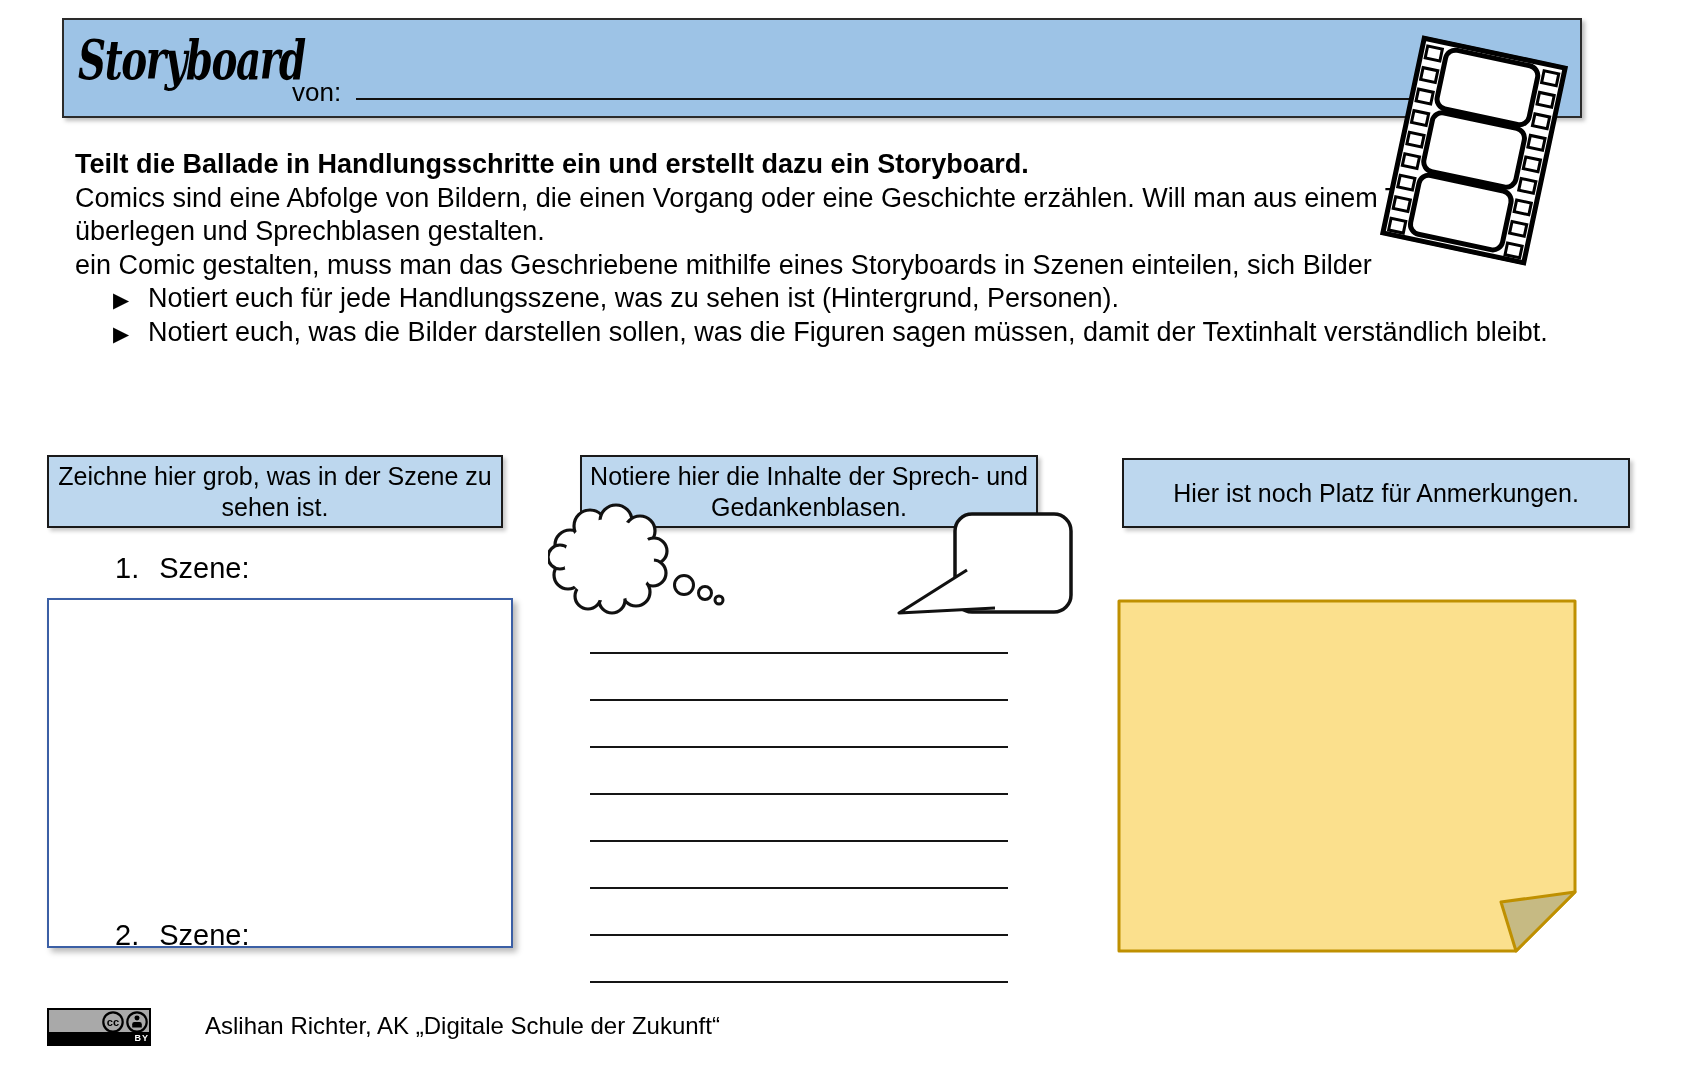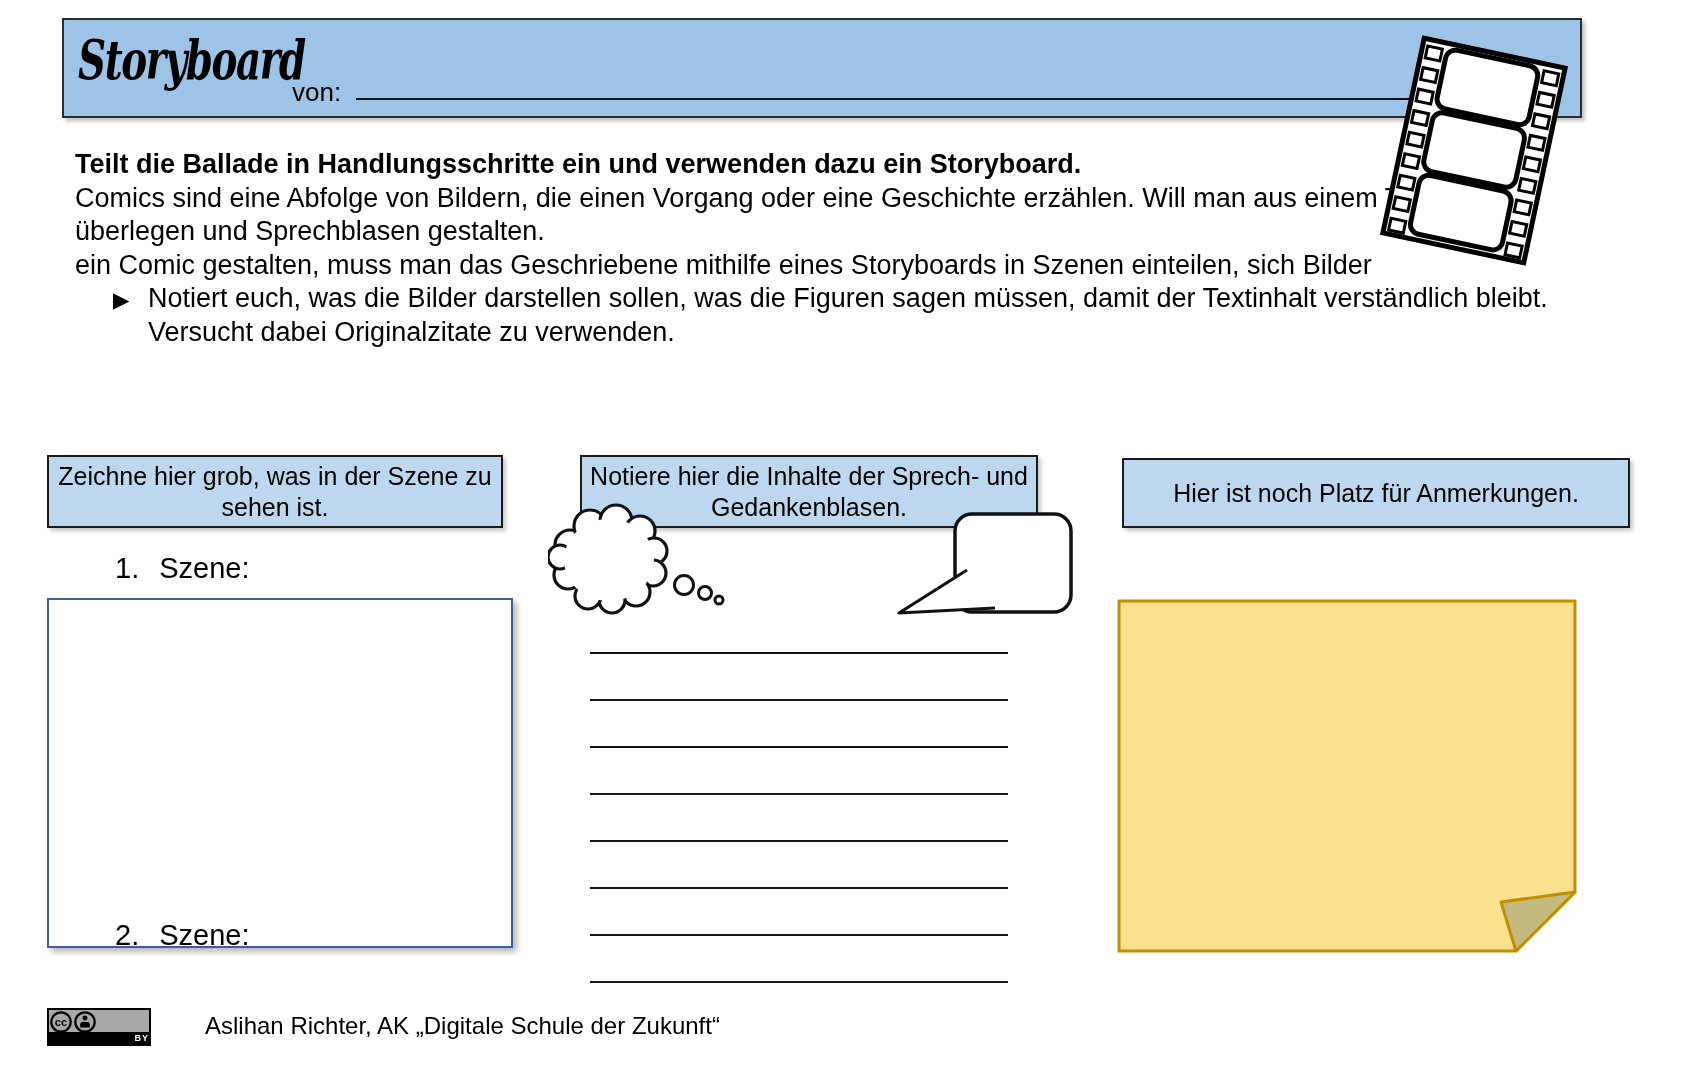--- a/index.html
+++ b/index.html
@@ -73,21 +73,21 @@
   .writing-line:nth-child(7){top:934px;} .writing-line:nth-child(8){top:981px;}
   
   .sticky-note{position:absolute;left:1116px;top:598px;}
   .note-body{fill:var(--note-fill);stroke:var(--note-border);stroke-width:3;stroke-linejoin:round;}
   .note-fold{fill:var(--note-fold);stroke:var(--note-border);stroke-width:3;stroke-linejoin:round;}
   
   .cc-badge{
     position:absolute;left:47px;top:1008px;width:104px;height:38px;
     border:2px solid #000;box-sizing:border-box;background:var(--badge-grey);
   }
-  .badge-icons{height:23px;display:flex;justify-content:flex-start;align-items:center;}
+  .badge-icons{height:23px;display:flex;justify-content:flex-end;align-items:center;}
   .badge-bar{
     position:absolute;left:0;right:0;bottom:0;height:12px;background:#000;color:#fff;
     font-size:9px;font-weight:bold;text-align:right;line-height:12px;letter-spacing:1px;
   }
   .attribution{position:absolute;left:205px;top:1012px;font-size:24px;white-space:nowrap;}
 </style>
 </head>
 <body>
 
 <div class="page">
@@ -123,32 +123,32 @@
       </g>
       <g fill="#fff" stroke="#000" stroke-width="5">
         <rect x="28" y="8" width="94" height="60" rx="10"></rect>
         <rect x="28" y="72" width="94" height="60" rx="10"></rect>
         <rect x="28" y="136" width="94" height="60" rx="10"></rect>
       </g>
     </svg>
   </div>
 
   <div class="intro">
-    <div class="intro-line bold">Teilt die Ballade in Handlungsschritte ein und verwenden dazu ein Storyboard.</div>
+    <div class="intro-line bold">Teilt die Ballade in Handlungsschritte ein und erstellt dazu ein Storyboard.</div>
     <div class="intro-line">Comics sind eine Abfolge von Bildern, die einen Vorgang oder eine Geschichte erzählen. Will man aus einem Text</div>
     <div class="intro-line">überlegen und Sprechblasen gestalten.</div>
     <div class="intro-line">ein Comic gestalten, muss man das Geschriebene mithilfe eines Storyboards in Szenen einteilen, sich Bilder</div>
     <div class="bullet-row">
       <span class="bullet-icon">▶</span>
+      <span>Notiert euch für jede Handlungsszene, was zu sehen ist (Hintergrund, Personen).</span>
     </div>
     <div class="bullet-row">
       <span class="bullet-icon">▶</span>
       <span>Notiert euch, was die Bilder darstellen sollen, was die Figuren sagen müssen, damit der Textinhalt verständlich bleibt.</span>
     </div>
-    <div class="cont-line">Versucht dabei Originalzitate zu verwenden.</div>
   </div>
 
   <div class="col-header" id="colhead-draw">
     <div class="hl">Zeichne hier grob, was in der Szene zu</div>
     <div class="hl">sehen ist.</div>
   </div>
   <div class="col-header" id="colhead-speech">
     <div class="hl">Notiere hier die Inhalte der Sprech- und</div>
     <div class="hl">Gedankenblasen.</div>
   </div>

